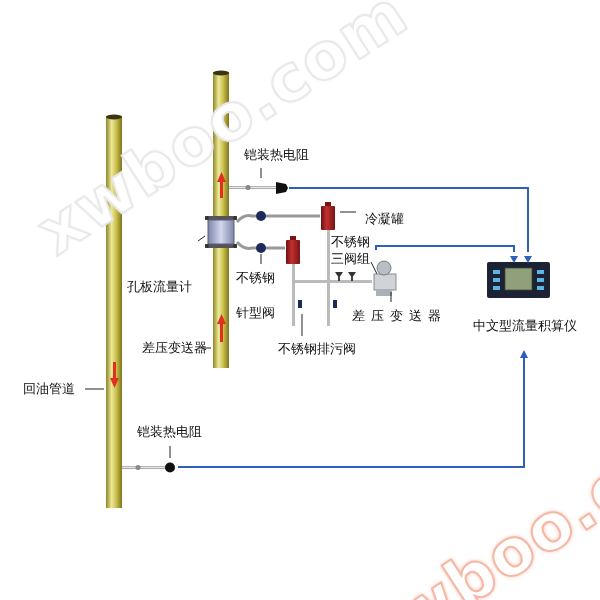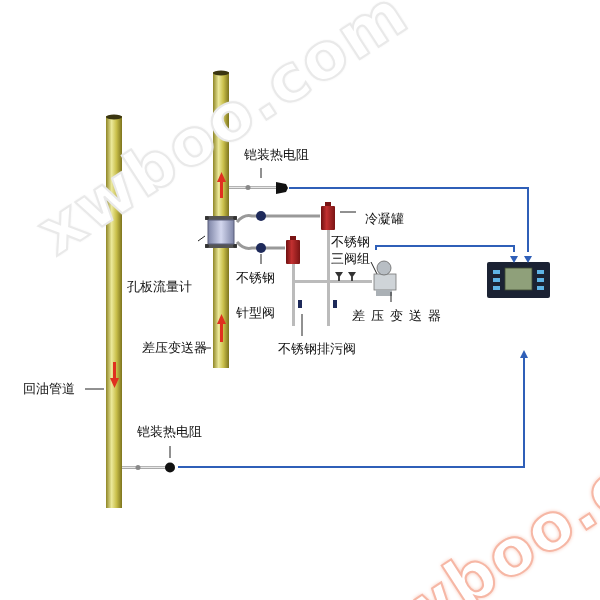--- a/index.html
+++ b/index.html
@@ -159,20 +159,21 @@
 
 
 <div class="lbl" style="left:244px;top:147px;">铠装热电阻</div>
 <div class="lbl" style="left:365px;top:211px;">冷凝罐</div>
 <div class="lbl" style="left:127px;top:234px;margin-top:45px;">孔板流量计</div>
 <div class="lbl" style="left:331px;top:234px;">不锈钢</div>
 <div class="lbl" style="left:331px;top:251px;text-align:right;">三阀组</div>
 <div class="lbl" style="left:236px;top:270px;">不锈钢</div>
 <div class="lbl" style="left:236px;top:305px;">针型阀</div>
 <div class="lbl wide" style="left:352px;top:308px;text-align:center;">差压变送器</div>
+<div class="lbl" style="left:473px;top:318px;">中文型流量积算仪</div>
 <div class="lbl" style="left:142px;top:340px;">差压变送器</div>
 <div class="lbl" style="left:278px;top:341px;">不锈钢排污阀</div>
 <div class="lbl" style="left:23px;top:381px;">回油管道</div>
 <div class="lbl" style="left:137px;top:424px;">铠装热电阻</div>
 
 
 <div class="watermark wm1">xwboo.com</div>
 <div class="watermark wm2">xwboo.com</div>
 </div>
 

